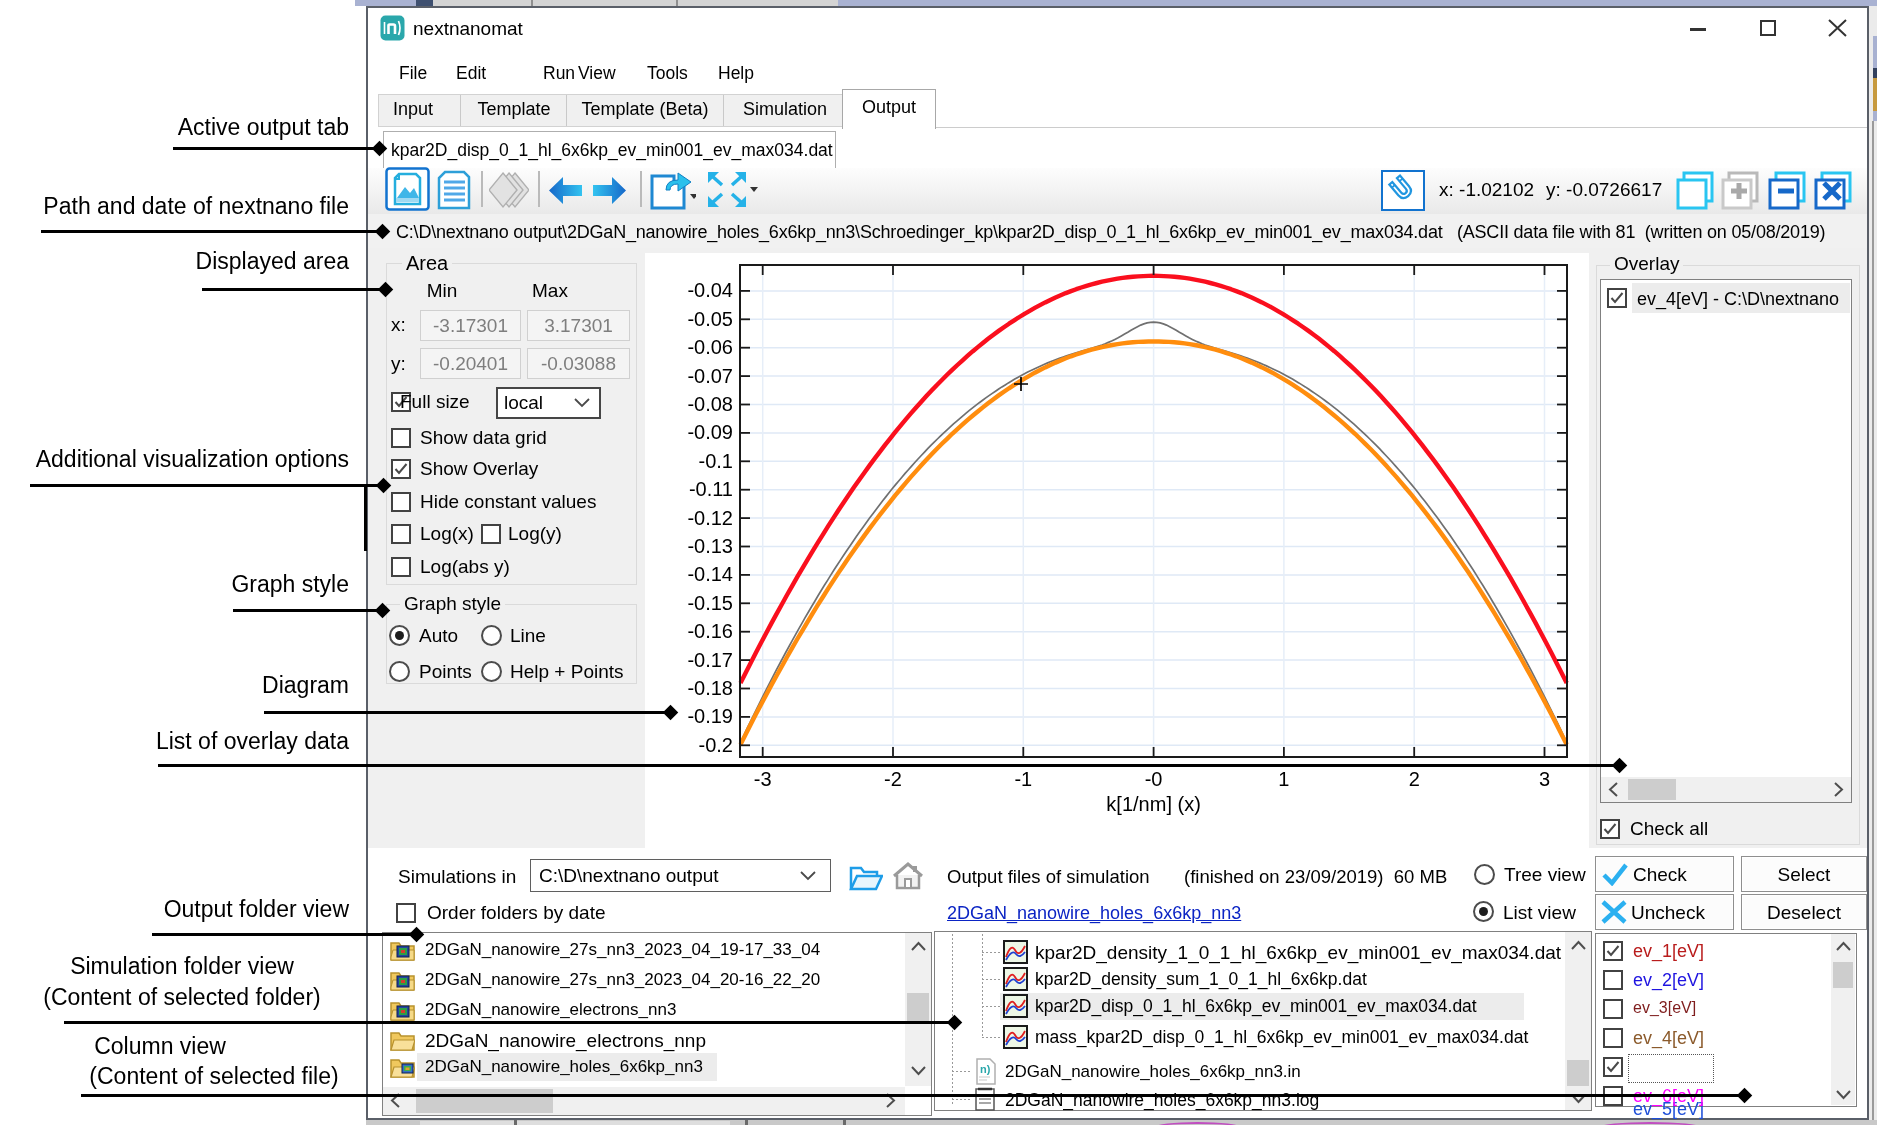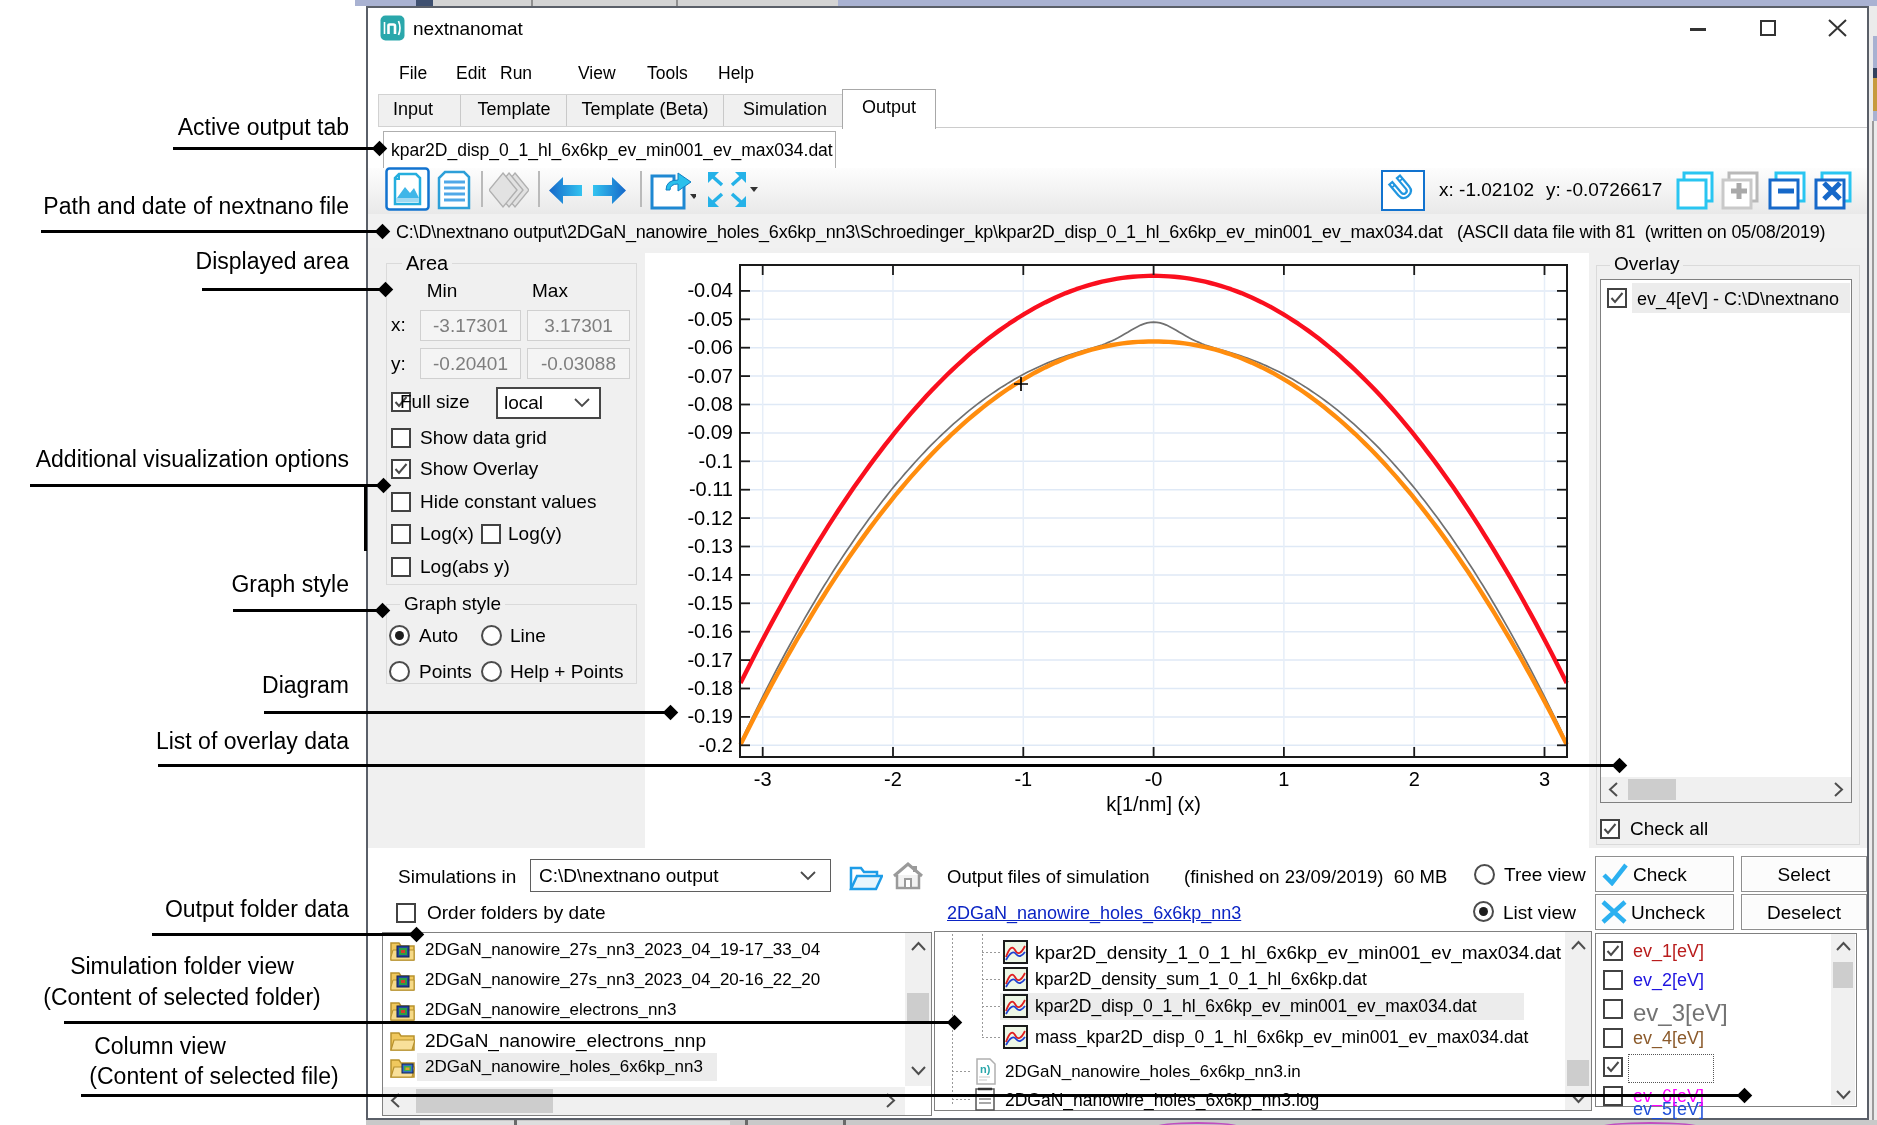--- a/index.html
+++ b/index.html
@@ -42,21 +42,21 @@
 <path d="M18.5 6 Q21.5 13 18.5 20" stroke="#fff" stroke-width="1.7" fill="none"></path>
 </svg>
 <div class="t" style="left:413px;top:18px;font-size:19px">nextnanomat</div>
 <div class="a" style="left:1690px;top:28px;width:16px;height:2.5px;background:#333"></div>
 <div class="a" style="left:1760px;top:20px;width:16px;height:16px;border:2px solid #333"></div>
 <svg class="a" style="left:1828px;top:19px" width="19" height="18">
     <path d="M1 1 L18 17 M18 1 L1 17" stroke="#333" stroke-width="2" fill="none"></path>
   </svg>
 <div class="t" style="left:399px;top:63px;font-size:17.5px">File</div>
 <div class="t" style="left:456px;top:63px;font-size:17.5px">Edit</div>
-<div class="t" style="left:500px;top:63px;font-size:17.5px">Run</div>
+<div class="t" style="left:543px;top:63px;font-size:17.5px">Run</div>
 <div class="t" style="left:578px;top:63px;font-size:17.5px">View</div>
 <div class="t" style="left:647px;top:63px;font-size:17.5px">Tools</div>
 <div class="t" style="left:718px;top:63px;font-size:17.5px">Help</div>
 <div class="a" style="left:378px;top:94px;width:465px;height:33px;background:#f0f0f0;border:1px solid #d2d2d2"></div>
 <div class="a" style="left:460px;top:95px;width:1px;height:31px;background:#c9c9c9"></div>
 <div class="a" style="left:566px;top:95px;width:1px;height:31px;background:#c9c9c9"></div>
 <div class="a" style="left:723px;top:95px;width:1px;height:31px;background:#c9c9c9"></div>
 <div class="t" style="left:413px;top:99px;font-size:18px;transform:translateX(-50%)">Input</div>
 <div class="t" style="left:514px;top:99px;font-size:18px;transform:translateX(-50%)">Template</div>
 <div class="t" style="left:645px;top:99px;font-size:18px;transform:translateX(-50%)">Template (Beta)</div>
@@ -496,21 +496,21 @@
 <div class="lb" style="left:1595px;top:933px;width:262px;height:174px"></div>
 <div class="cb" style="left:1603px;top:941px">
     <svg width="16" height="16" viewBox="0 0 16 16" style="position:absolute;left:0;top:0">
       <path d="M2.5 8 L6 12 L13.5 3" stroke="#4a4a4a" stroke-width="2" fill="none"></path>
     </svg>
   </div>
 <div class="t" style="left:1633px;top:941px;font-size:18px;color:#b91c1c">ev_1[eV]</div>
 <div class="cb" style="left:1603px;top:970px"></div>
 <div class="t" style="left:1633px;top:970px;font-size:18px;color:#1f14e0">ev_2[eV]</div>
 <div class="cb" style="left:1603px;top:999px"></div>
-<div class="t" style="left:1633px;top:999px;font-size:24px;color:#737373">ev_3[eV]</div>
+<div class="t" style="left:1633px;top:999px;font-size:16px;color:#7f1d1d">ev_3[eV]</div>
 <div class="cb" style="left:1603px;top:1028px"></div>
 <div class="t" style="left:1633px;top:1028px;font-size:18px;color:#8b5a2b">ev_4[eV]</div>
 <div class="cb" style="left:1603px;top:1057px">
     <svg width="16" height="16" viewBox="0 0 16 16" style="position:absolute;left:0;top:0">
       <path d="M2.5 8 L6 12 L13.5 3" stroke="#4a4a4a" stroke-width="2" fill="none"></path>
     </svg>
   </div>
 <div class="t" style="left:1633px;top:1099px;font-size:18px;color:#1d4ed8">ev_5[eV]</div>
 <div class="cb" style="left:1603px;top:1086px"></div>
 <div class="t" style="left:1633px;top:1086px;font-size:18px;color:#ff00ff">ev_6[eV]</div>
@@ -538,21 +538,21 @@
 <div class="a" style="left:364px;top:484px;width:3px;height:67px;background:#000"></div>
 <div class="t" style="left:0;top:571px;width:349px;text-align:right;font-size:23px">Graph style</div>
 <div class="ln" style="left:233px;top:609.0px;width:145px;height:3px"></div>
 <div class="dia" style="left:376.5px;top:605.0px"></div>
 <div class="t" style="left:0;top:672px;width:349px;text-align:right;font-size:23px">Diagram</div>
 <div class="ln" style="left:264px;top:710.5px;width:402px;height:3px"></div>
 <div class="dia" style="left:664.5px;top:706.5px"></div>
 <div class="t" style="left:0;top:728px;width:349px;text-align:right;font-size:23px">List of overlay data</div>
 <div class="ln" style="left:158px;top:764.0px;width:1456px;height:3px"></div>
 <div class="dia" style="left:1613.5px;top:760.0px"></div>
-<div class="t" style="left:0;top:896px;width:349px;text-align:right;font-size:23px">Output folder data</div>
+<div class="t" style="left:0;top:896px;width:349px;text-align:right;font-size:23px">Output folder view</div>
 <div class="ln" style="left:152px;top:932.5px;width:260px;height:3px"></div>
 <div class="dia" style="left:410.5px;top:928.5px"></div>
 <div class="t" style="left:182px;top:953px;transform:translateX(-50%);font-size:23px">Simulation folder view</div>
 <div class="t" style="left:182px;top:984px;transform:translateX(-50%);font-size:23px">(Content of selected folder)</div>
 <div class="ln" style="left:64px;top:1021.0px;width:886px;height:3px"></div>
 <div class="dia" style="left:948.5px;top:1017.0px"></div>
 <div class="t" style="left:160px;top:1033px;transform:translateX(-50%);font-size:23px">Column view</div>
 <div class="t" style="left:214px;top:1062.5px;transform:translateX(-50%);font-size:23px">(Content of selected file)</div>
 <div class="ln" style="left:81px;top:1094.0px;width:1659px;height:3px"></div>
 <div class="dia" style="left:1738.5px;top:1090.0px"></div>

